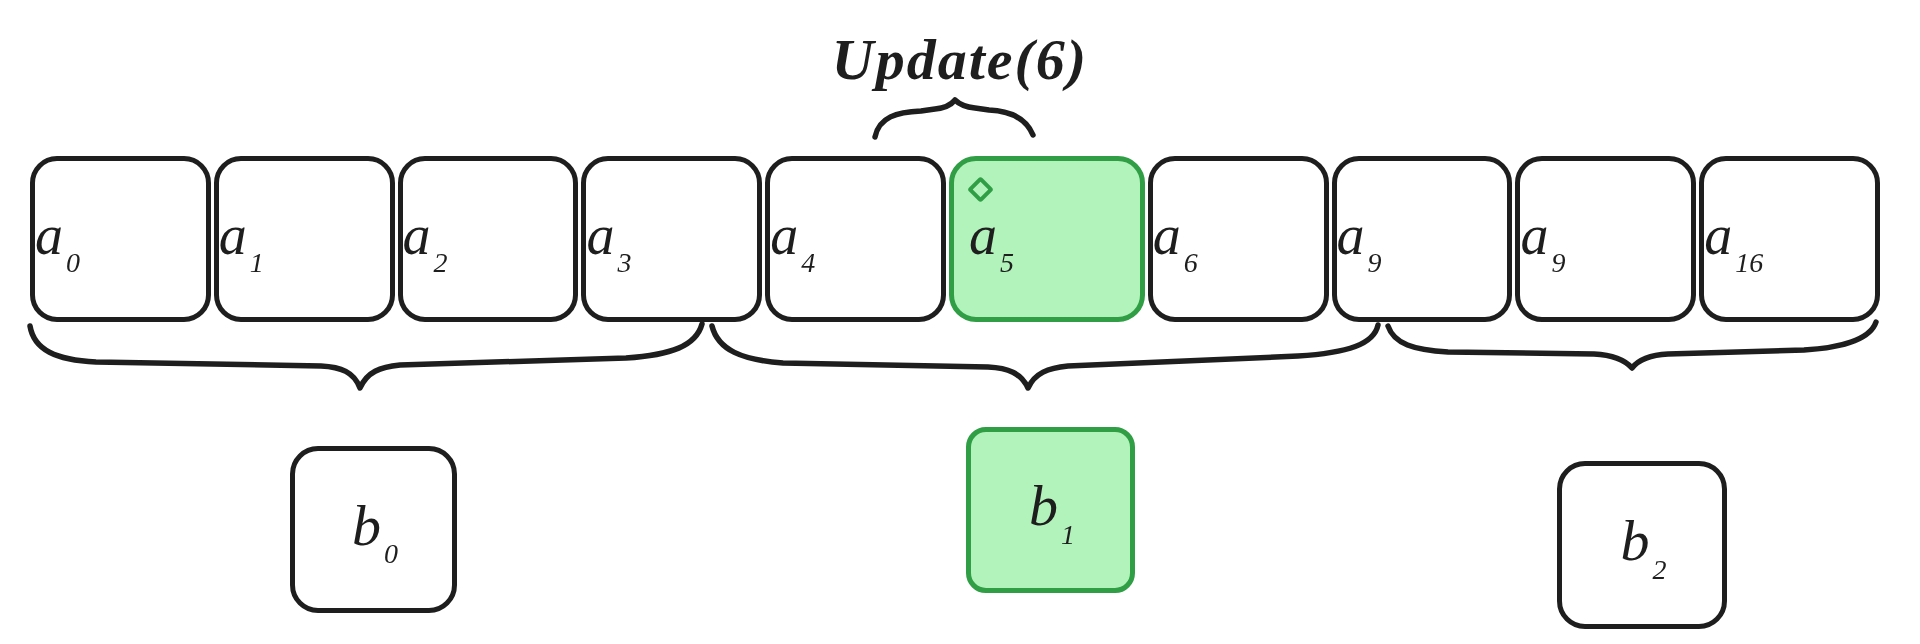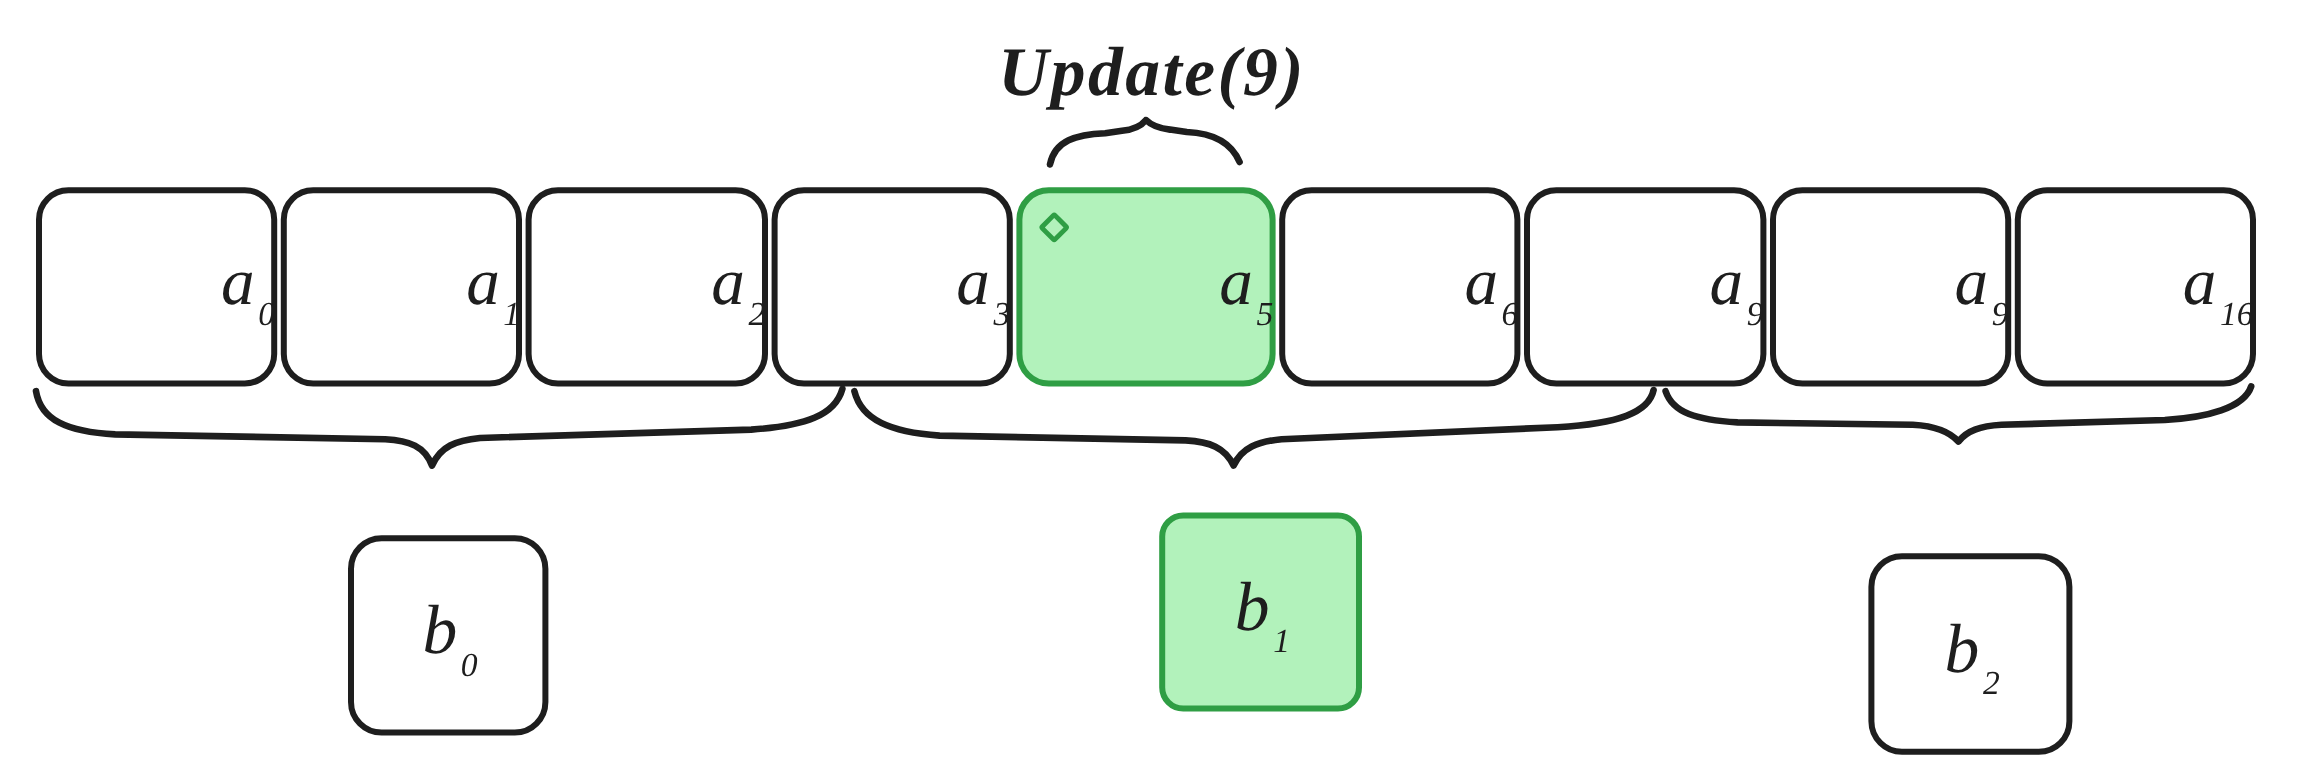--- a/index.html
+++ b/index.html
@@ -33,21 +33,21 @@
   .row{
     position:absolute;left:30px;top:156px;width:1850px;height:166px;
     display:flex;gap:3px;
   }
   .cell{
     flex:1 1 0;
     border:5px solid var(--ink);
     border-radius:27px;
     background:#fff;
     position:relative;
-    display:flex;align-items:center;justify-content:flex-end;
+    display:flex;align-items:center;justify-content:flex-start;
   }
   .cell.hl{
     background:var(--highlight-fill);
     border-color:var(--highlight-stroke);
     padding-left:15px;
   }
   .lbl{
     font-size:56px;font-style:italic;line-height:1;
     white-space:nowrap;
   }
@@ -84,38 +84,41 @@
   .block-b0{left:290px;top:446px;width:167px;height:167px;}
   .block-b1{left:966px;top:427px;width:169px;height:166px;
     background:var(--highlight-fill);border-color:var(--highlight-stroke);border-radius:20px;}
   .block-b2{left:1557px;top:427px;width:170px;height:168px;margin-top:34px;}
 </style>
 </head>
 <body>
 
 <div class="canvas">
 
-  <div class="title">Update(9)</div>
+  <div class="title">Update(6)</div>
 
   <svg class="up-brace" viewBox="0 0 166 44" aria-hidden="true">
     <path d="M 4 40 C 8 20, 26 15, 50 14 L 64 12 C 74 11, 80 8, 84 3 C 89 8, 95 10, 104 11 L 118 13 C 142 14, 156 24, 162 38"></path>
   </svg>
 
   <div class="row">
     <div class="cell">
       <span class="lbl"><span>a</span><sub>0</sub></span>
     </div>
     <div class="cell">
       <span class="lbl"><span>a</span><sub>1</sub></span>
     </div>
     <div class="cell">
       <span class="lbl"><span>a</span><sub>2</sub></span>
     </div>
     <div class="cell">
       <span class="lbl"><span>a</span><sub>3</sub></span>
+    </div>
+    <div class="cell">
+      <span class="lbl"><span>a</span><sub>4</sub></span>
     </div>
     <div class="cell hl">
       <span class="diamond"></span>
       <span class="lbl"><span>a</span><sub>5</sub></span>
     </div>
     <div class="cell">
       <span class="lbl"><span>a</span><sub>6</sub></span>
     </div>
     <div class="cell">
       <span class="lbl"><span>a</span><sub>9</sub></span>

